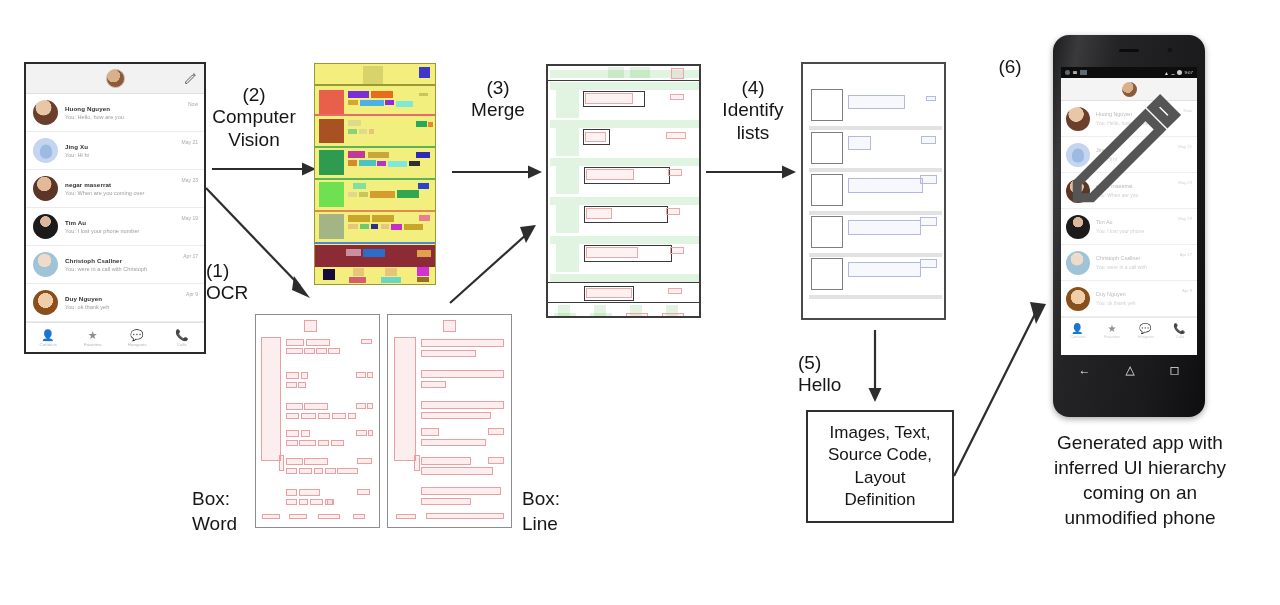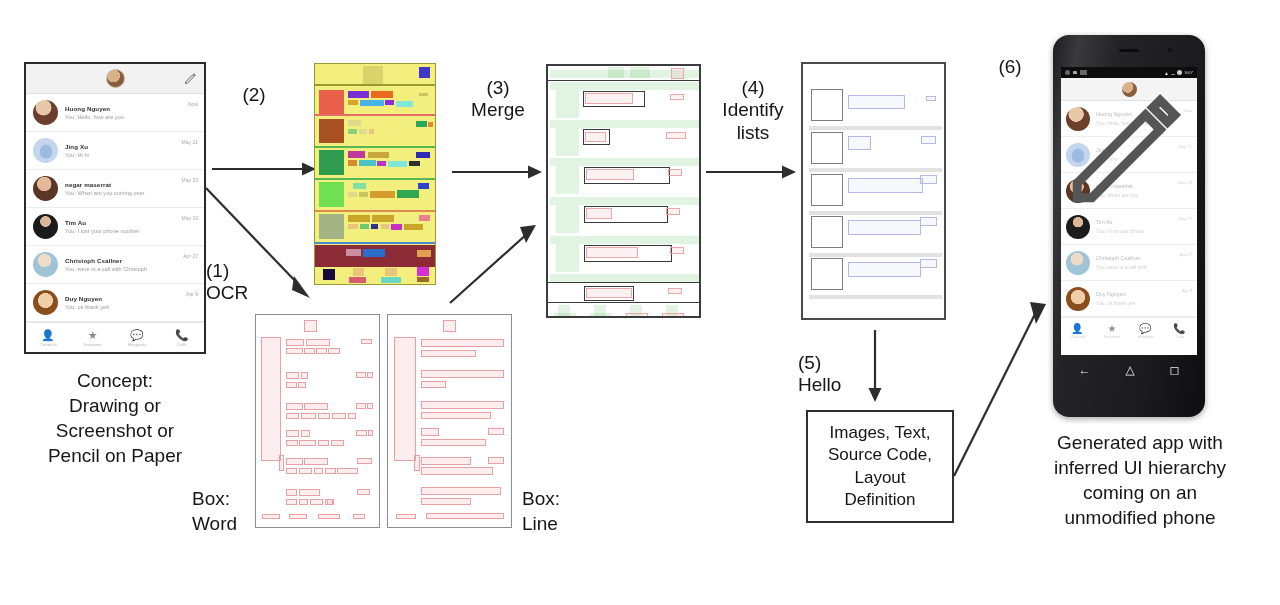--- a/index.html
+++ b/index.html
@@ -245,26 +245,23 @@
         <div class="p1-navicon green">💬</div>
         <div class="p1-navlabel">Hangouts</div>
       </div>
       <div class="p1-navitem">
         <div class="p1-navicon">📞</div>
         <div class="p1-navlabel">Calls</div>
       </div>
     </div>
   </div>
 
-  <div class="caption" style="left:20px; top:368px; width:190px;">Concept:
-Drawing or
-Screenshot or
-Pencil on Paper</div>
-
-  <div class="step-label" style="left:200px; top:84px; width:108px;"><span class="step-num">(2)</span></div>
+
+  <div class="step-label" style="left:200px; top:84px; width:108px;"><span class="step-num">(2)</span><span>Computer
+Vision</span></div>
   <svg class="arrow-svg" style="left:212px; top:160px; width:104px; height:18px;" viewBox="0 0 104 18">
     <line x1="0" y1="9" x2="90" y2="9" stroke="#2d2d2d" stroke-width="2.2"></line>
     <polygon points="90,2.5 104,9 90,15.5" fill="#2d2d2d"></polygon>
   </svg>
 
   <div class="step-label" style="left:206px; top:260px; width:90px; text-align:left;"><span class="step-num">(1)</span><span>OCR</span></div>
   <svg class="arrow-svg" style="left:204px; top:186px; width:112px; height:116px;" viewBox="0 0 112 116">
     <line x1="2" y1="2" x2="96" y2="100" stroke="#2d2d2d" stroke-width="2.2"></line>
     <polygon points="90,90 106,112 88,104" fill="#2d2d2d"></polygon>
   </svg>

